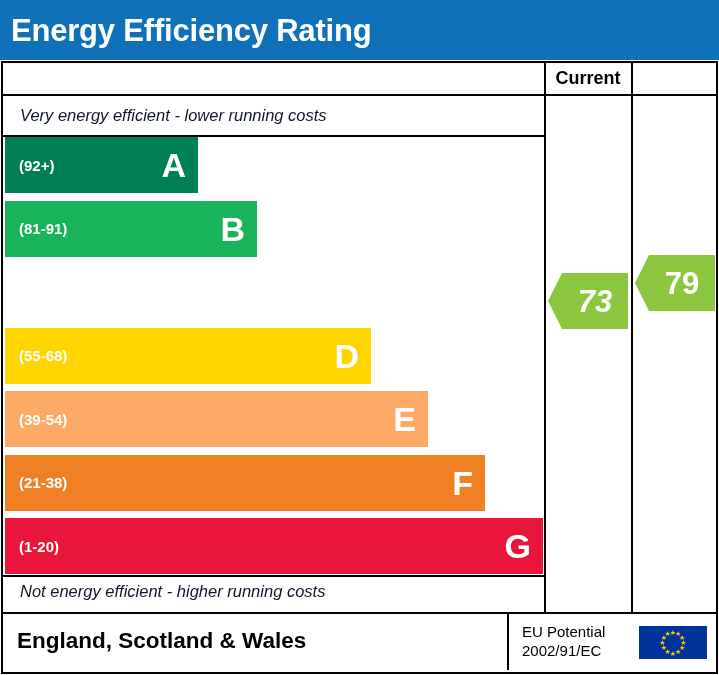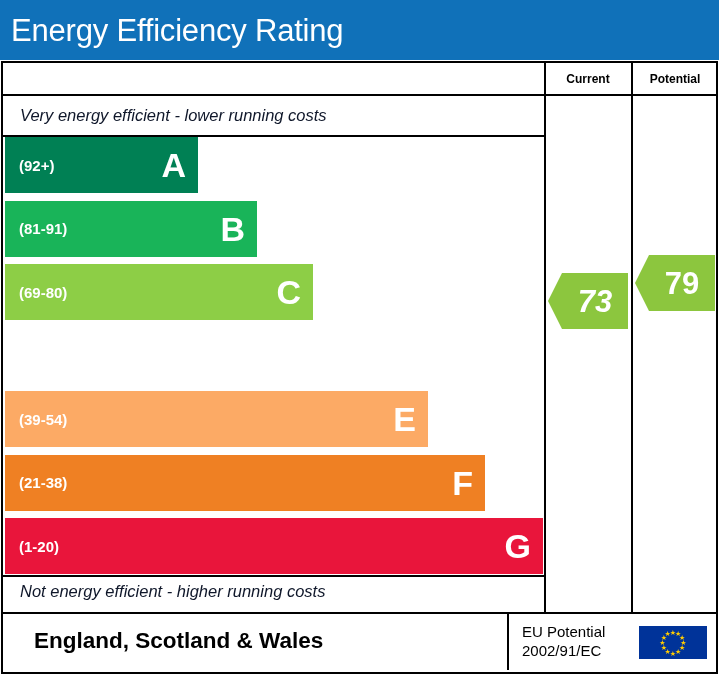--- a/index.html
+++ b/index.html
@@ -28,21 +28,21 @@
     height: 60px;
     background: #1071b9;
     color: #ffffff;
     display: flex;
     align-items: center;
     box-sizing: border-box;
     padding-left: 11px;
   }
   .epc-header .title {
     font-size: 31px;
-    font-weight: normal;
+    font-weight: bold;
     letter-spacing: -0.2px;
     line-height: 1;
   }
 
   
   .epc-body {
     position: absolute;
     left: 1px;
     top: 61px;
     width: 717px;
@@ -61,21 +61,21 @@
     border-bottom: 2px solid #000000;
     box-sizing: border-box;
   }
   .col-cur, .col-pot {
     position: absolute;
     top: 0;
     height: 31px;
     display: flex;
     align-items: center;
     justify-content: center;
-    font-size: 12px;
+    font-size: 18px;
     font-weight: bold;
     color: #000;
     box-sizing: border-box;
   }
   .col-cur { left: 542px; width: 86px; }
   .col-pot { left: 629px; width: 86px; }
 
   
   .vline {
     position: absolute;
@@ -184,21 +184,21 @@
     left: 1px;
     top: 614px;
     width: 717px;
     height: 60px;
     border: 2px solid #000000;
     border-top: none;
     box-sizing: border-box;
   }
   .footer-left {
     position: absolute;
-    left: 31px;
+    left: 14px;
     top: 14px;
     font-size: 22.5px;
     font-weight: bold;
     color: #000;
   }
   .footer-sep {
     position: absolute;
     left: 504px;
     top: 0;
     width: 2px;
@@ -238,45 +238,44 @@
 <div id="epc">
 
   <div class="epc-header">
     <span class="title">Energy Efficiency Rating</span>
   </div>
 
   <div class="epc-body">
 
     <div class="col-head-row"></div>
     <div class="col-cur">Current</div>
-    <div class="col-pot">Potential</div>
 
     <div class="vline v1"></div>
     <div class="vline v2"></div>
 
     <div class="caption-divider cd-top"></div>
     <div class="cap cap-top">Very energy efficient - lower running costs</div>
 
     <div class="bars">
         <div class="bar-row" style="top: 0px; width: 539px;">
           <div class="bar" style="width: 193px; background: rgb(0, 128, 84);">
             <span class="range">(92+)</span>
             <span class="letter">A</span>
           </div>
         </div>
         <div class="bar-row" style="top: 63.5px; width: 539px;">
           <div class="bar" style="width: 252px; background: rgb(25, 180, 89);">
             <span class="range">(81-91)</span>
             <span class="letter">B</span>
           </div>
         </div>
-        <div class="bar-row" style="top: 127px; width: 539px;">
-          <div class="bar" style="width: 308px; background: rgb(141, 206, 70);">
-            <span class="range">(69-80)</span>
-            <span class="letter">C</span>
+        <div class="bar-row" style="top: 190.5px; width: 539px;">
+          <div class="bar" style="width: 366px; background: rgb(255, 213, 0);">
+            <span class="range">(55-68)</span>
+            <span class="letter">D</span>
           </div>
         </div>
         <div class="bar-row" style="top: 254px; width: 539px; border-radius: 19px;">
           <div class="bar" style="width: 423px; background: rgb(252, 170, 101);">
             <span class="range">(39-54)</span>
             <span class="letter">E</span>
           </div>
         </div>
         <div class="bar-row" style="top: 317.5px; width: 539px;">
           <div class="bar" style="width: 480px; background: rgb(239, 128, 35);">

